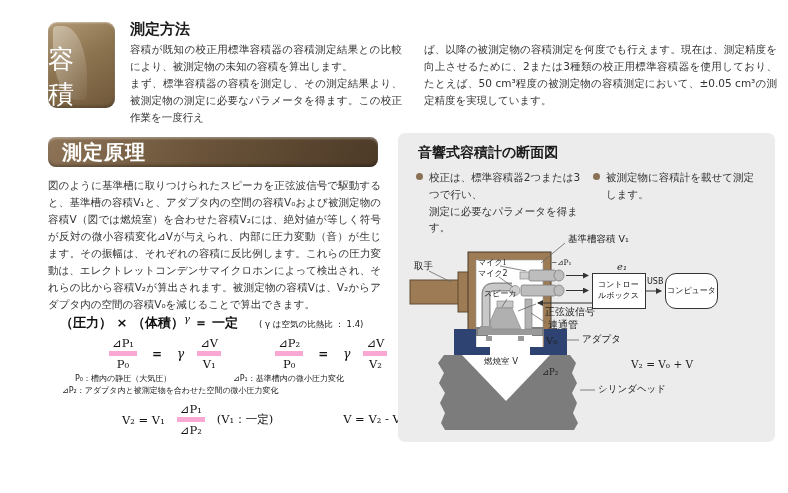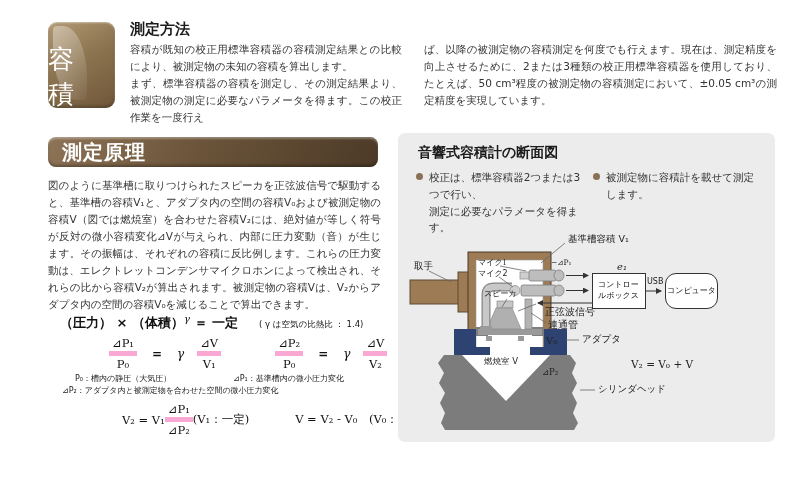--- a/index.html
+++ b/index.html
@@ -51,21 +51,21 @@
   .frac .num { border-bottom:5px solid #f9a8d4; padding:0 3px 1px; }
   .frac .den { padding-top:1px; }
   .frow1 { left:62px; top:336px; gap:10px; }
   .gap40 { width:34px; }
   .op { font-size:12px; font-weight:bold; padding:0 5px; }
   .coef { font-style:italic; font-size:12px; padding-right:3px; }
   .fdef { font-size:8px; color:#222; }
   .def1 { left:75px; top:373px; }
   .def2 { left:233px; top:373px; }
   .def3 { left:62px; top:385px; }
-  .frow2 { left:75px; top:402px; gap:0; font-size:11.5px; color:#111; }
+  .frow2 { left:75px; top:402px; gap:12px; font-size:11.5px; color:#111; }
   .gap55 { width:46px; }
 
   
   .panel {
     left:398px; top:133px; width:377px; height:309px;
     background:#ececec; border-radius:7px;
   }
   .panel-head { left:20px; top:11px; font-size:14px; font-weight:bold; color:#1c1c1c; }
   .bullets { left:18px; top:36px; width:340px; display:flex; gap:3px; }
   .bullet-row { display:flex; gap:6px; }

